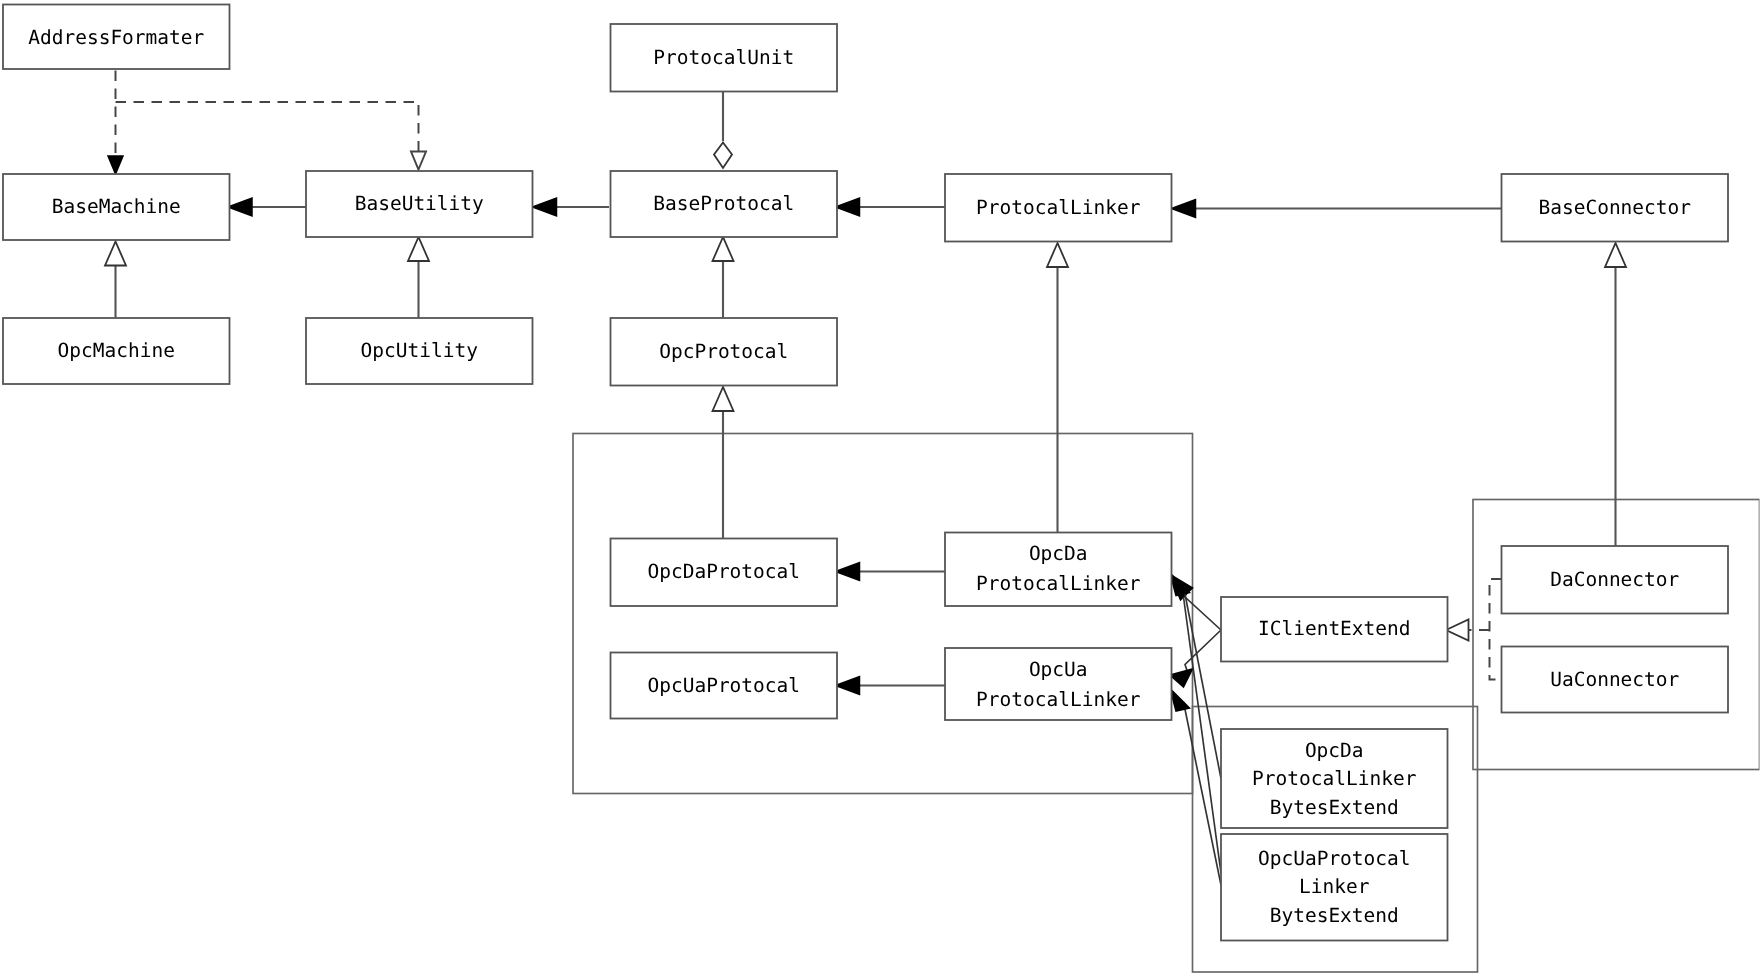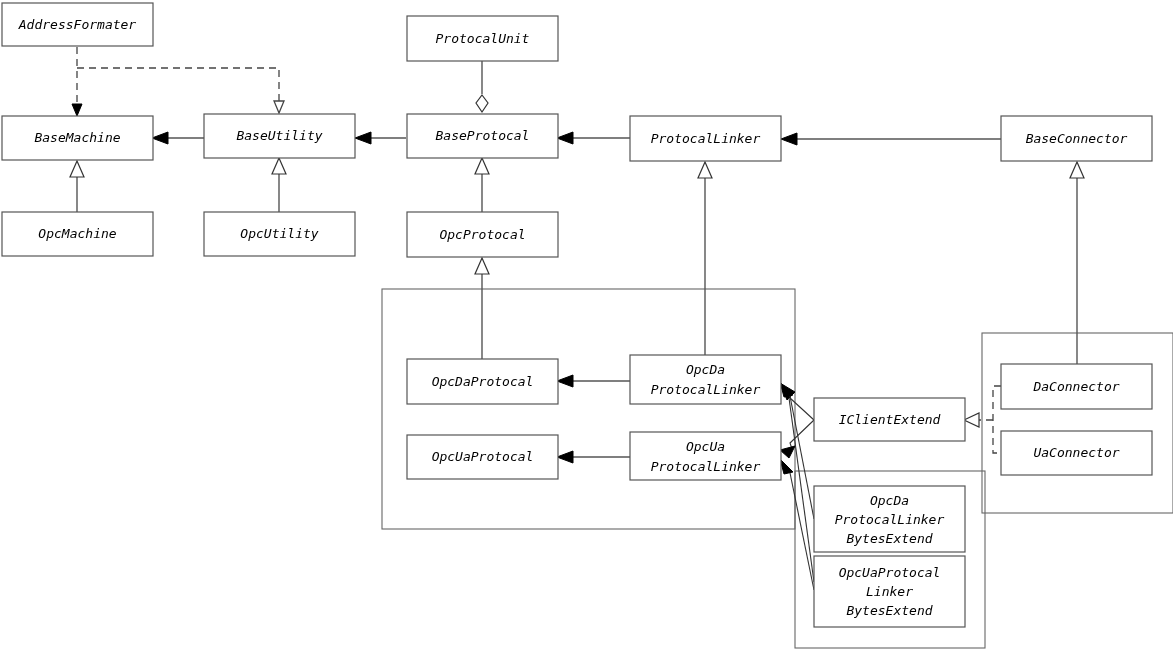--- a/index.html
+++ b/index.html
@@ -11,21 +11,20 @@
   body {
     width: 1173px;
     height: 651px;
     font-family: "DejaVu Sans Mono", "Liberation Mono", monospace;
     overflow: hidden;
   }
   #diagram-root {
     position: relative;
     width: 1173px;
     height: 651px;
-    font-style: italic;
   }
   svg.diagram-canvas {
     position: absolute;
     left: 0;
     top: 0;
     width: 1173px;
     height: 651px;
   }
   .uml-box {
     fill: #ffffff;

